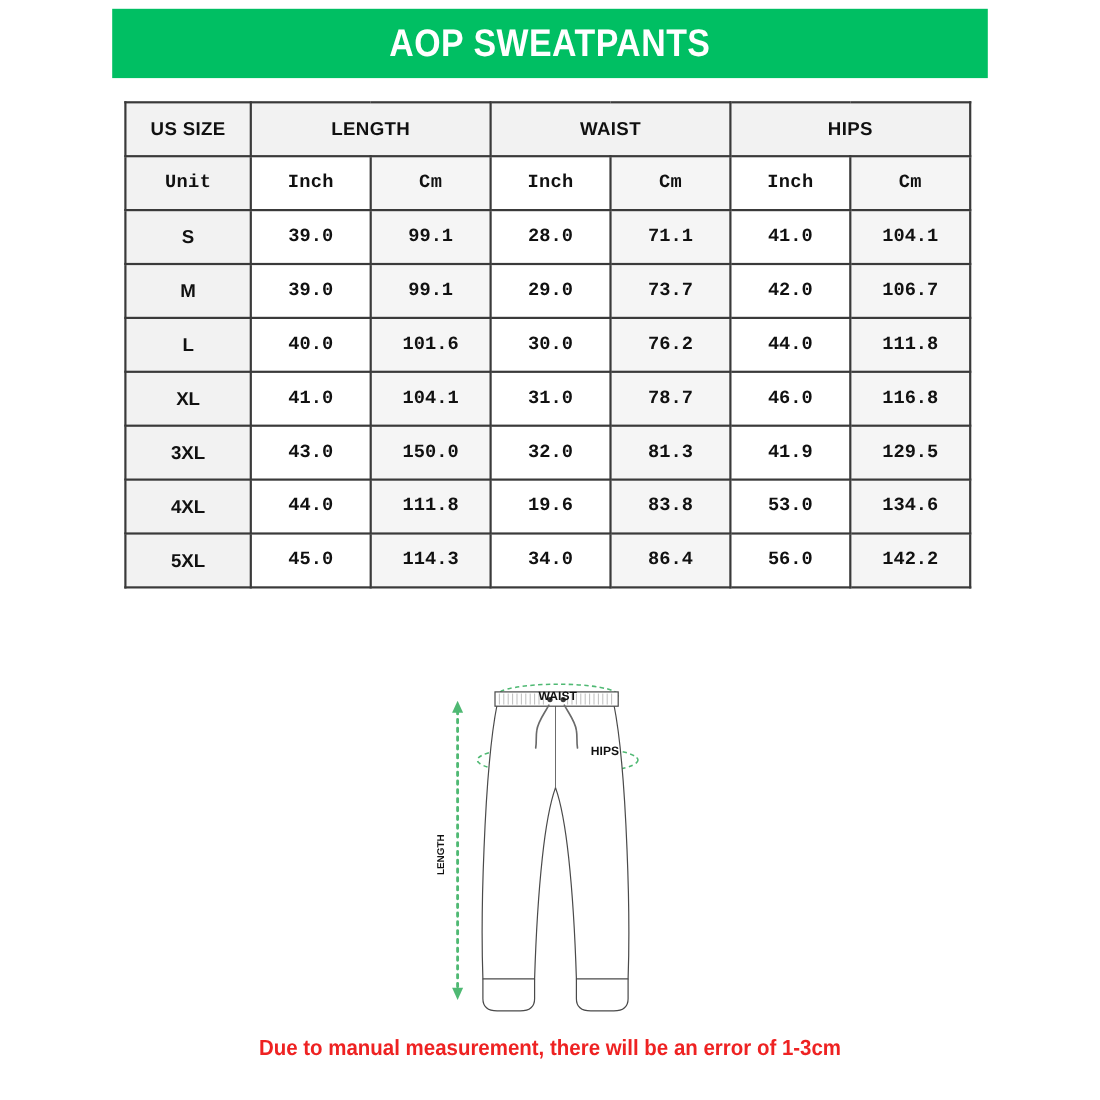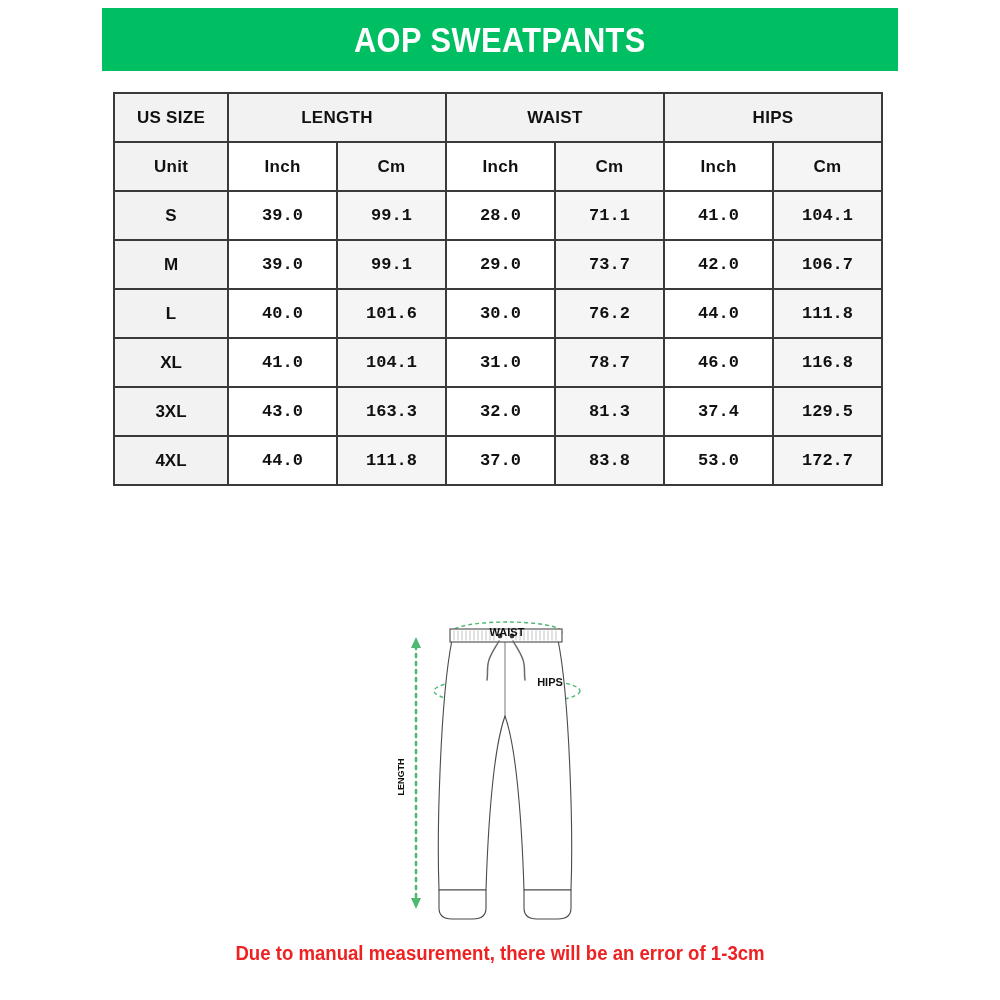--- a/index.html
+++ b/index.html
@@ -68,21 +68,21 @@
   
   col.c-size { width: 114px; }
   col.c-num  { width: 109px; }
 
   
   .tint      { background: #f2f2f2 !important; }
   .tint-soft { background: #f5f5f5 !important; margin-top: 40px; }
   .cell-white{ background: #ffffff !important; margin-left: 48px; }
 
   .hdr-group { font-size: 17px; }
-  .unit-lbl  { font-size: 17px; }
+  .unit-lbl  { font-size: 17px; font-family: Liberation Mono, monospace; }
   .size-lbl  { font-size: 17px; }
   .val       { font-weight: bold; font-size: 17px; font-family: Liberation Mono, monospace; }
 
   
   #diagram {
     position: absolute;
     left: 390px;
     top: 612px;
     width: 230px;
     height: 318px;
@@ -178,34 +178,43 @@
           <td class="val cell-white">41.0</td>
           <td class="val tint-soft">104.1</td>
           <td class="val cell-white">31.0</td>
           <td class="val tint-soft">78.7</td>
           <td class="val cell-white">46.0</td>
           <td class="val tint-soft">116.8</td>
         </tr>
         <tr>
           <td class="tint size-lbl">3XL</td>
           <td class="val cell-white">43.0</td>
-          <td class="val tint-soft">163.3</td>
+          <td class="val tint-soft">150.0</td>
           <td class="val cell-white">32.0</td>
           <td class="val tint-soft">81.3</td>
-          <td class="val cell-white">37.4</td>
+          <td class="val cell-white">41.9</td>
           <td class="val tint-soft">129.5</td>
         </tr>
         <tr>
           <td class="tint size-lbl">4XL</td>
           <td class="val cell-white">44.0</td>
           <td class="val tint-soft">111.8</td>
-          <td class="val cell-white">37.0</td>
+          <td class="val cell-white">19.6</td>
           <td class="val tint-soft">83.8</td>
           <td class="val cell-white">53.0</td>
-          <td class="val tint-soft">172.7</td>
+          <td class="val tint-soft">134.6</td>
+        </tr>
+        <tr>
+          <td class="tint size-lbl">5XL</td>
+          <td class="val cell-white">45.0</td>
+          <td class="val tint-soft">114.3</td>
+          <td class="val cell-white">34.0</td>
+          <td class="val tint-soft">86.4</td>
+          <td class="val cell-white">56.0</td>
+          <td class="val tint-soft">142.2</td>
         </tr>
       </tbody>
   </table>
 </div>
 
 <div id="diagram">
   <svg width="230" height="318" viewBox="0 0 230 318" xmlns="http://www.w3.org/2000/svg">
 
     <ellipse cx="117" cy="20" rx="55" ry="10" fill="none" stroke="#4fb973" stroke-width="1.4" stroke-dasharray="4 3"></ellipse>
 

